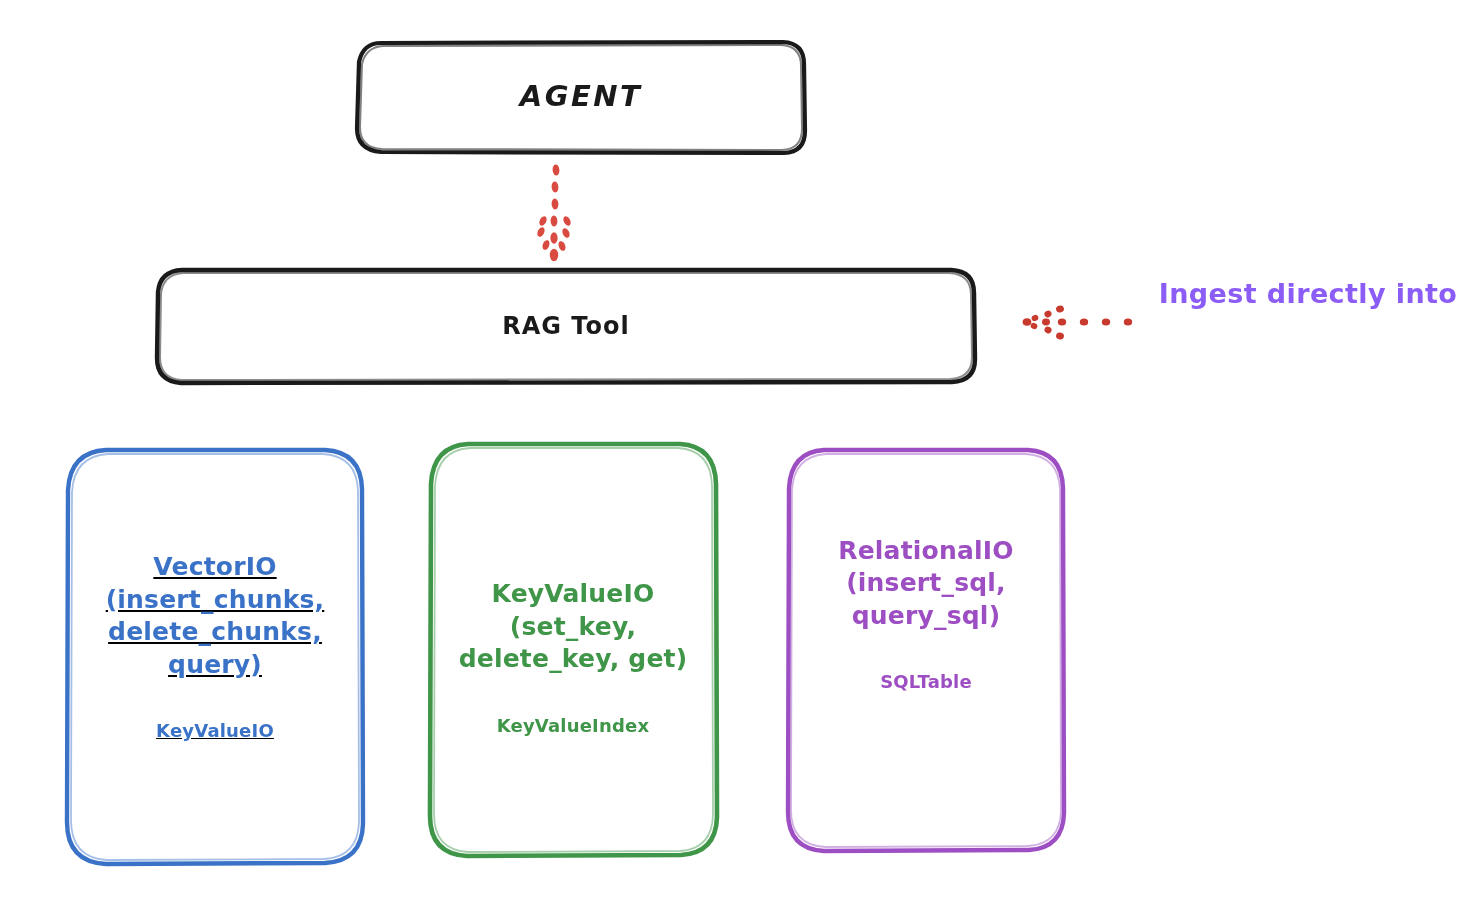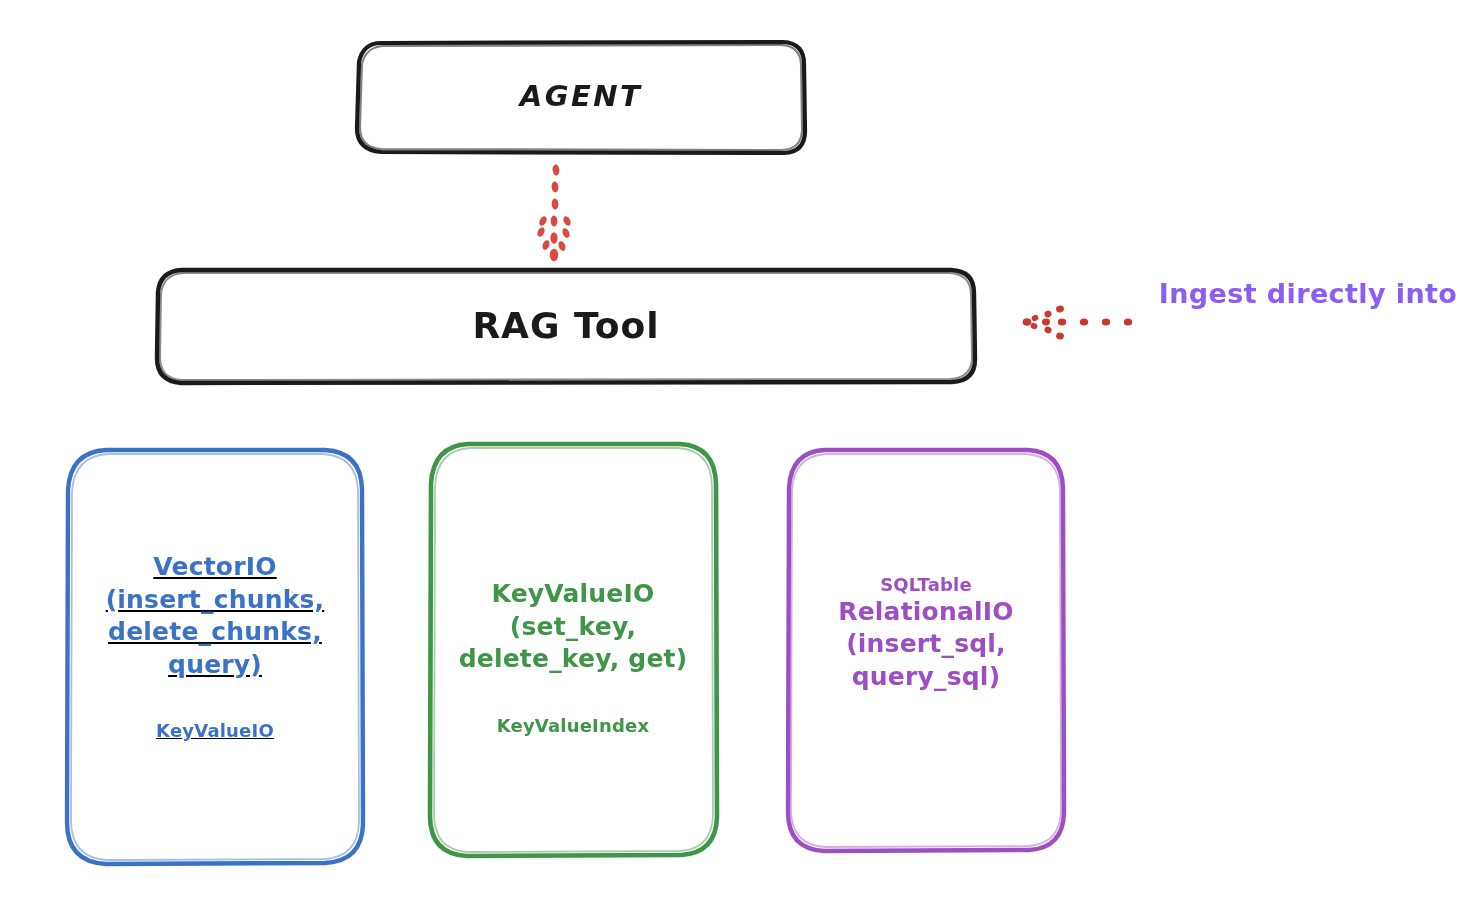--- a/index.html
+++ b/index.html
@@ -56,21 +56,21 @@
 
   
   #ragtool-node {
     left: 155px;
     top: 268px;
     width: 822px;
     height: 116px;
   }
   #ragtool-node .node-label {
     font-family: "DejaVu Sans", sans-serif;
-    font-size: 36px;
+    font-size: 24px;
     font-weight: 600;
     color: #1a1a1a;
     letter-spacing: 1px;
   }
 
   
   #vectorio-node {
     left: 65px;
     top: 448px;
     width: 300px;
@@ -217,22 +217,22 @@
   <div class="inner">
     <div class="node-label store-label">KeyValueIO
 (set_key,
 delete_key, get)</div>
     <div class="node-label store-sub">KeyValueIndex</div>
   </div>
 </div>
 
 <div class="node" id="relationalio-node">
   <div class="inner">
-    <div class="node-label store-sub">SQLTable</div>
     <div class="node-label store-label">RelationalIO
 (insert_sql,
 query_sql)</div>
+    <div class="node-label store-sub">SQLTable</div>
   </div>
 </div>
 
 <div id="ingest-annotation">
   <div class="ann-line">Ingest directly into</div>
 </div>
 
 </body></html>

